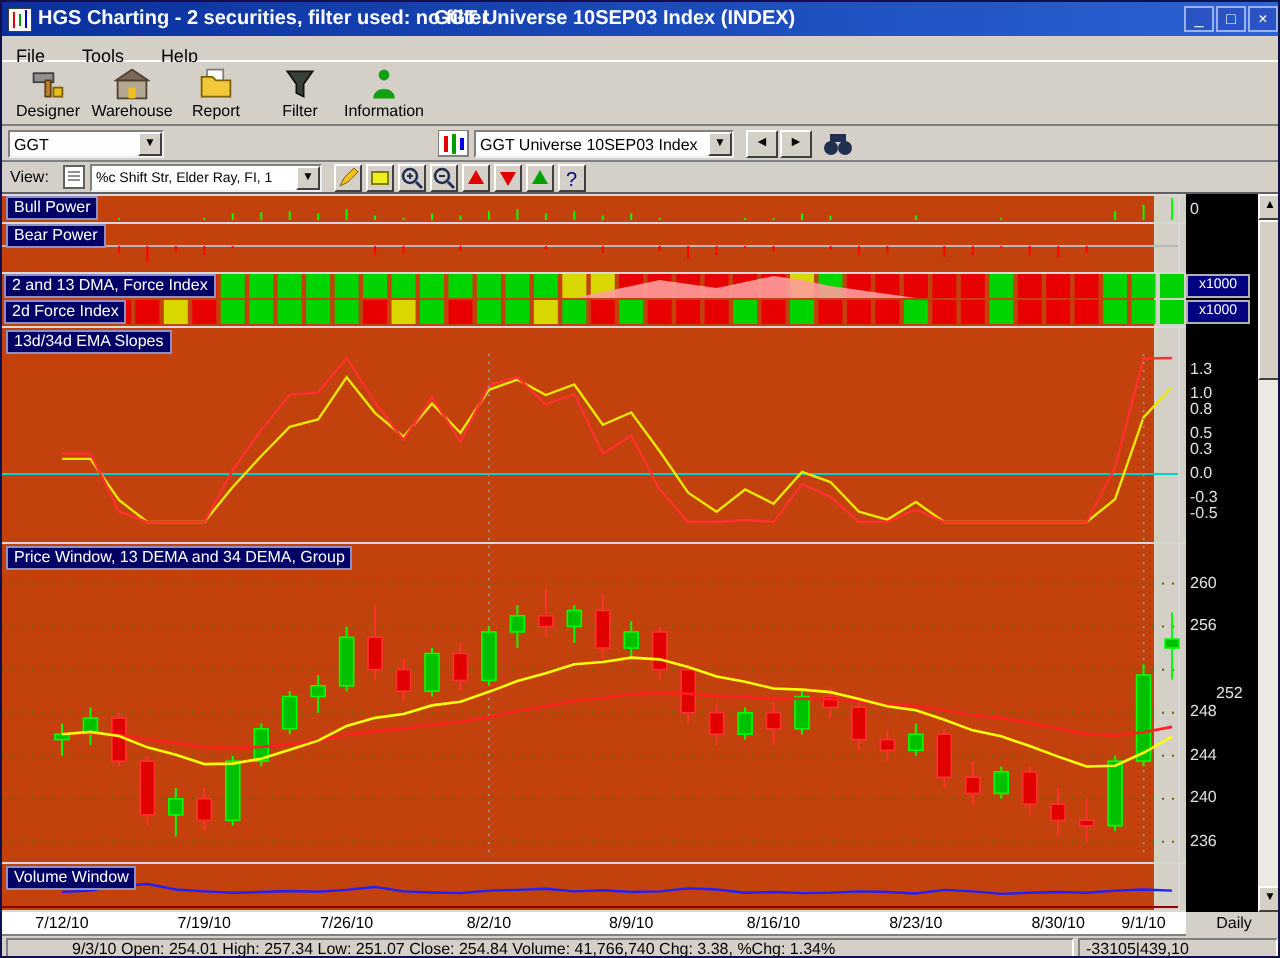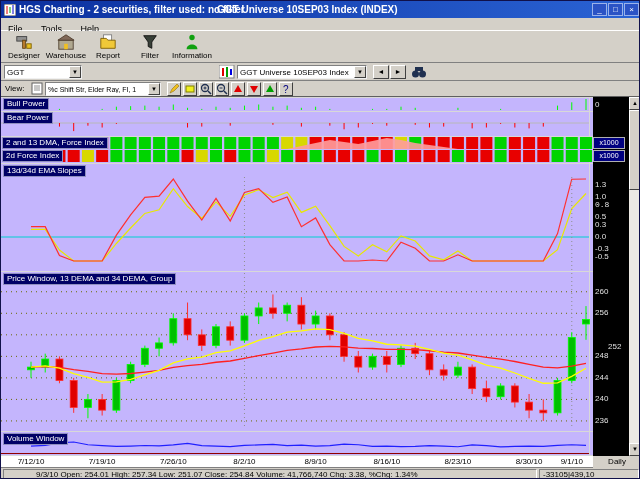--- a/index.html
+++ b/index.html
@@ -24,21 +24,21 @@
   .toolbar3{position:absolute;left:0;top:80px;width:640px;height:16px;background:#d4d0c8;border-bottom:1px solid #606060;}
   .combo{position:absolute;background:#fff;border:1px solid;border-color:#808080 #f0f0f0 #f0f0f0 #808080;height:14px;display:flex;align-items:center;}
   .combo-text{flex:1;font-size:8px;padding:0 2px;white-space:nowrap;overflow:hidden;color:#000;}
   .combo-text.tiny{font-size:7px;}
   .combo-arrow{width:12px;height:12px;background:#d4d0c8;border:1px solid;border-color:#fff #404040 #404040 #fff;font-size:6px;line-height:10px;text-align:center;color:#000;}
   .navbtn{position:absolute;width:16px;height:14px;background:#d4d0c8;border:1px solid;border-color:#fff #404040 #404040 #fff;font-size:7px;text-align:center;line-height:12px;color:#000;}
   .iconbox{position:absolute;width:16px;height:14px;}
   .vlabel{position:absolute;font-size:8px;color:#000;}
   .vicon{position:absolute;width:14px;height:14px;top:1px;background:#d4d0c8;border:1px solid;border-color:#fff #404040 #404040 #fff;padding:0;}
   
-  #chart{position:absolute;left:0;top:96px;width:640px;height:359px;background:#c4b5fd;}
+  #chart{position:absolute;left:0;top:96px;width:576px;height:359px;background:#c2410c;}
   #chart-svg{position:absolute;left:0;top:0;display:block;}
   .ptitle{position:absolute;color:#fff;font-size:8px;line-height:10px;z-index:3;background:#000066;border:1px solid #9090c0;padding:0 3px;white-space:nowrap;}
   #right-axis{position:absolute;left:592px;top:0;width:36px;height:359px;background:#000;z-index:2;}
   .axlab{position:absolute;left:2px;color:#e0e0e0;font-size:8px;line-height:8px;}
   .x1000{position:absolute;left:0;width:32px;height:12px;background:#000080;border:1px solid #b0b0b0;color:#fff;font-size:7px;line-height:9px;text-align:center;}
   
   #vscroll{position:absolute;left:628px;top:0;width:12px;height:359px;background:#ece9e4;}
   .sbtn{position:absolute;left:0;width:12px;height:13px;background:#d4d0c8;border:1px solid;border-color:#fff #404040 #404040 #fff;font-size:6px;line-height:11px;text-align:center;color:#000;}
   .sthumb{position:absolute;left:0;top:13px;width:12px;height:80px;background:#d4d0c8;border:1px solid;border-color:#fff #404040 #404040 #fff;}
   
@@ -471,21 +471,21 @@
     <div class="ptitle" style="left:2px;top:68px;">13d/34d EMA Slopes</div>
     <div class="ptitle" style="left:2px;top:176px;">Price Window, 13 DEMA and 34 DEMA, Group</div>
     <div class="ptitle" style="left:2px;top:336px;">Volume Window</div>
 
     <div id="right-axis">
       <span class="axlab" style="top:4px;">0</span>
       <span class="x1000" style="top:40px;">x1000</span>
       <span class="x1000" style="top:53px;">x1000</span>
     <span class="axlab" style="top: 84px;">1.3</span>
         <span class="axlab" style="top: 96px;">1.0</span>
-        <span class="axlab" style="top: 104px; font-family: Liberation Mono, monospace;">0.8</span>
+        <span class="axlab" style="top: 104px;">0.8</span>
         <span class="axlab" style="top: 116px;">0.5</span>
         <span class="axlab" style="top: 124px;">0.3</span>
         <span class="axlab" style="top: 136px;">0.0</span>
         <span class="axlab" style="top: 148px;">-0.3</span>
         <span class="axlab" style="top: 156px;">-0.5</span>
         <span class="axlab" style="top: 190.764px;">260</span>
         <span class="axlab" style="top: 212.291px;">256</span>
         <span class="axlab" style="top: 246px; margin-left: 13px;">252</span>
         <span class="axlab" style="top: 255.345px;">248</span>
         <span class="axlab" style="top: 276.873px;">244</span>

